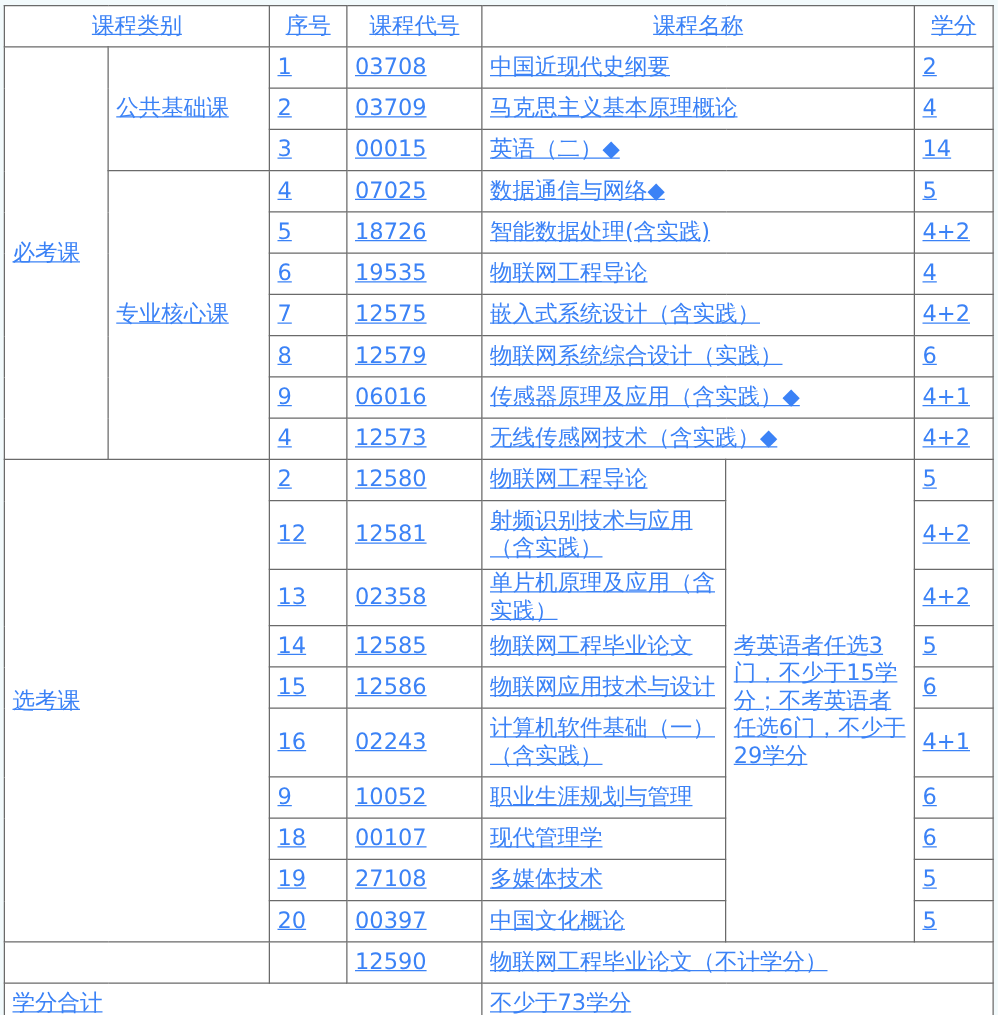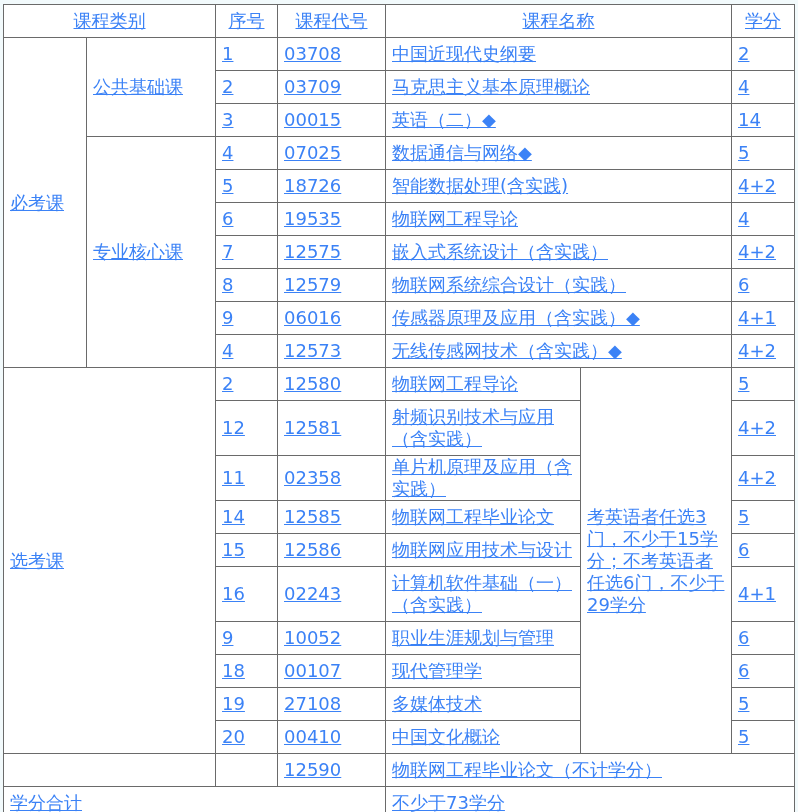--- a/index.html
+++ b/index.html
@@ -137,21 +137,21 @@
       <td rowspan="10">考英语者任选3门，不少于15学分；不考英语者任选6门，不少于29学分</td>
       <td>5</td>
     </tr>
     <tr class="r2">
       <td>12</td>
       <td>12581</td>
       <td>射频识别技术与应用（含实践）</td>
       <td>4+2</td>
     </tr>
     <tr class="r">
-      <td>11</td>
+      <td>13</td>
       <td>02358</td>
       <td>单片机原理及应用（含实践）</td>
       <td>4+2</td>
     </tr>
     <tr class="r">
       <td>14</td>
       <td>12585</td>
       <td>物联网工程毕业论文</td>
       <td>5</td>
     </tr>
@@ -180,21 +180,21 @@
       <td>6</td>
     </tr>
     <tr class="r">
       <td>19</td>
       <td>27108</td>
       <td>多媒体技术</td>
       <td>5</td>
     </tr>
     <tr class="r">
       <td>20</td>
-      <td>00410</td>
+      <td>00397</td>
       <td>中国文化概论</td>
       <td>5</td>
     </tr>
 
     <tr class="r">
       <td colspan="2"></td>
       <td></td>
       <td>12590</td>
       <td colspan="3">物联网工程毕业论文（不计学分）</td>
     </tr>

